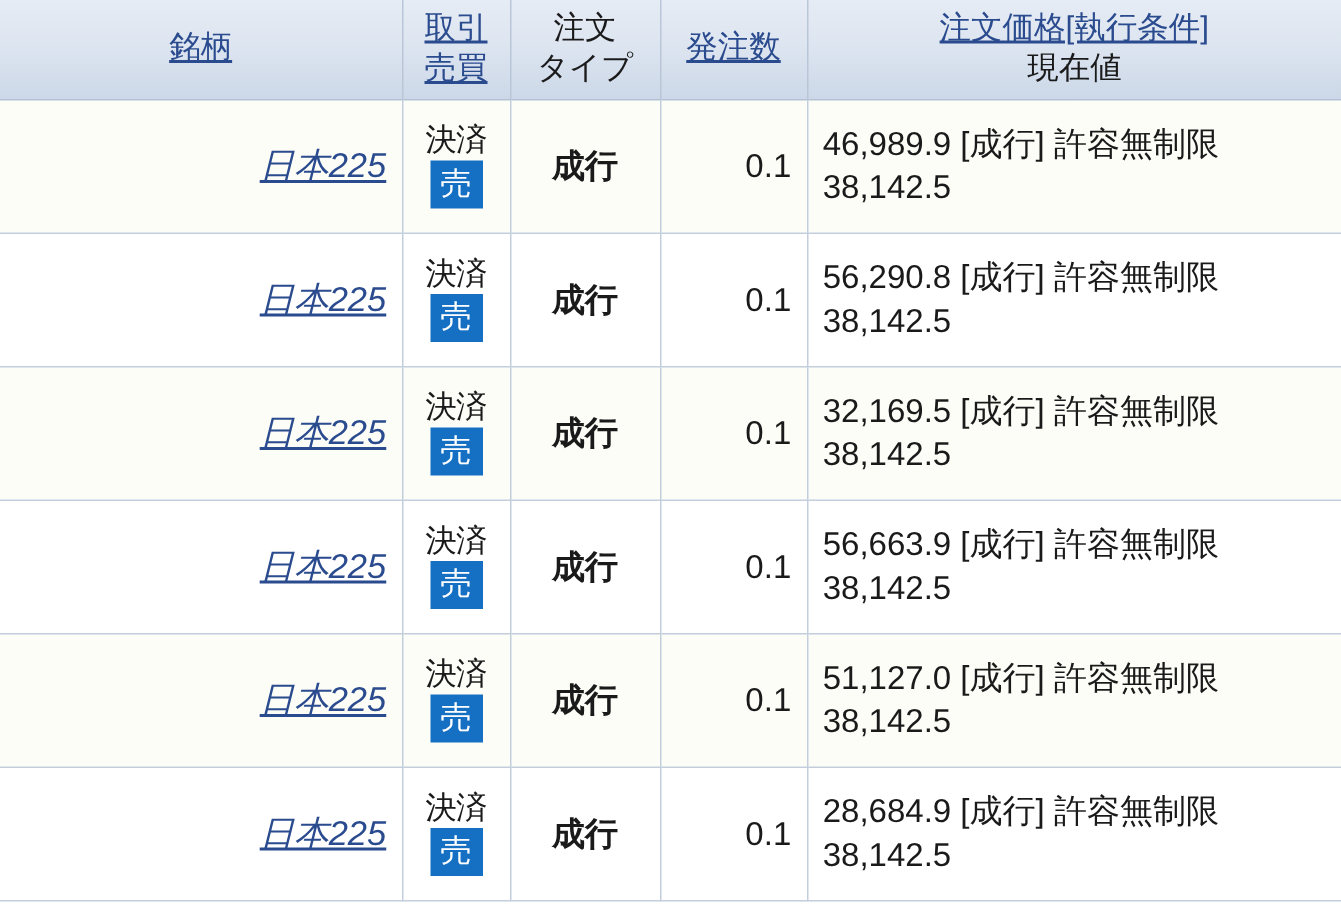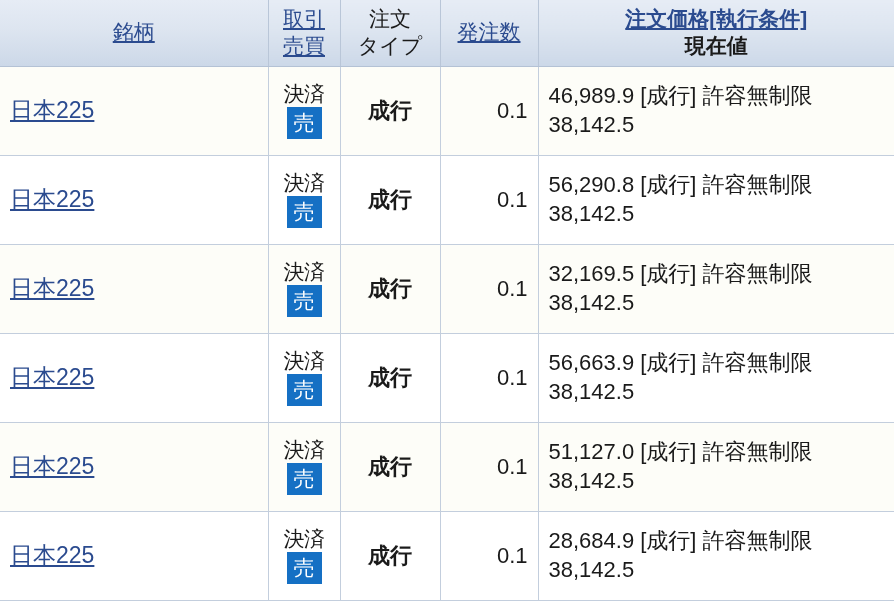--- a/index.html
+++ b/index.html
@@ -28,21 +28,21 @@
     color: #1a1a1a;
     font-weight: normal;
     font-size: 21px;
     line-height: 1.28;
     padding: 6px 10px;
     height: 64px;
     vertical-align: middle;
     box-sizing: border-box;
     text-align: center;
   }
-  .order-table thead th:last-child { border-right: none; font-weight: bold; }
+  .order-table thead th:last-child { border-right: none; }
 
   .hdr-link {
     color: #2b4b8f;
     text-decoration: underline;
     cursor: pointer;
     white-space: nowrap;
   }
   .hdr-plain {
     color: #1a1a1a;
     white-space: nowrap;
@@ -65,21 +65,21 @@
     padding: 4px 10px;
     height: 89px;
     vertical-align: middle;
     box-sizing: border-box;
   }
   .order-table tbody td:last-child { border-right: none; }
 
   tbody tr.row-odd  td { background: #fdfdf8; }
   tbody tr.row-even td { background: #ffffff; }
 
-  .cell-symbol    { text-align: left;   padding-left: 8px; }
+  .cell-symbol    { text-align: right;   padding-left: 8px; font-style: italic; }
   .cell-side      { text-align: center; padding: 4px 2px; }
   .cell-ordertype { text-align: center; font-weight: bold; }
   .cell-qty       { text-align: right;  padding-right: 14px; }
   .cell-price     { text-align: left;   padding-left: 12px; }
 
   .symbol-link {
     color: #2b4b8f;
     text-decoration: underline;
     font-size: 23px;
     cursor: pointer;

